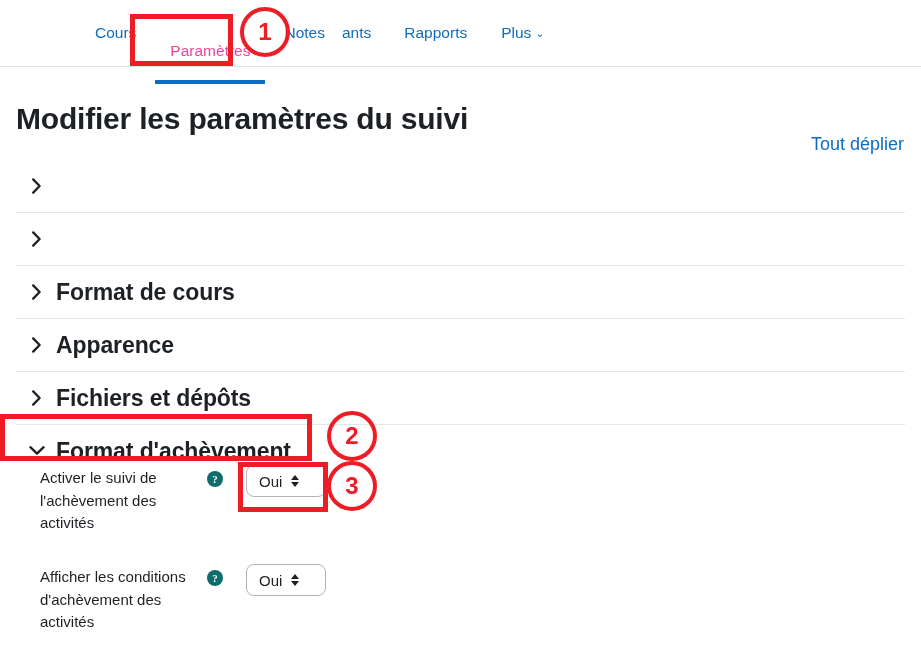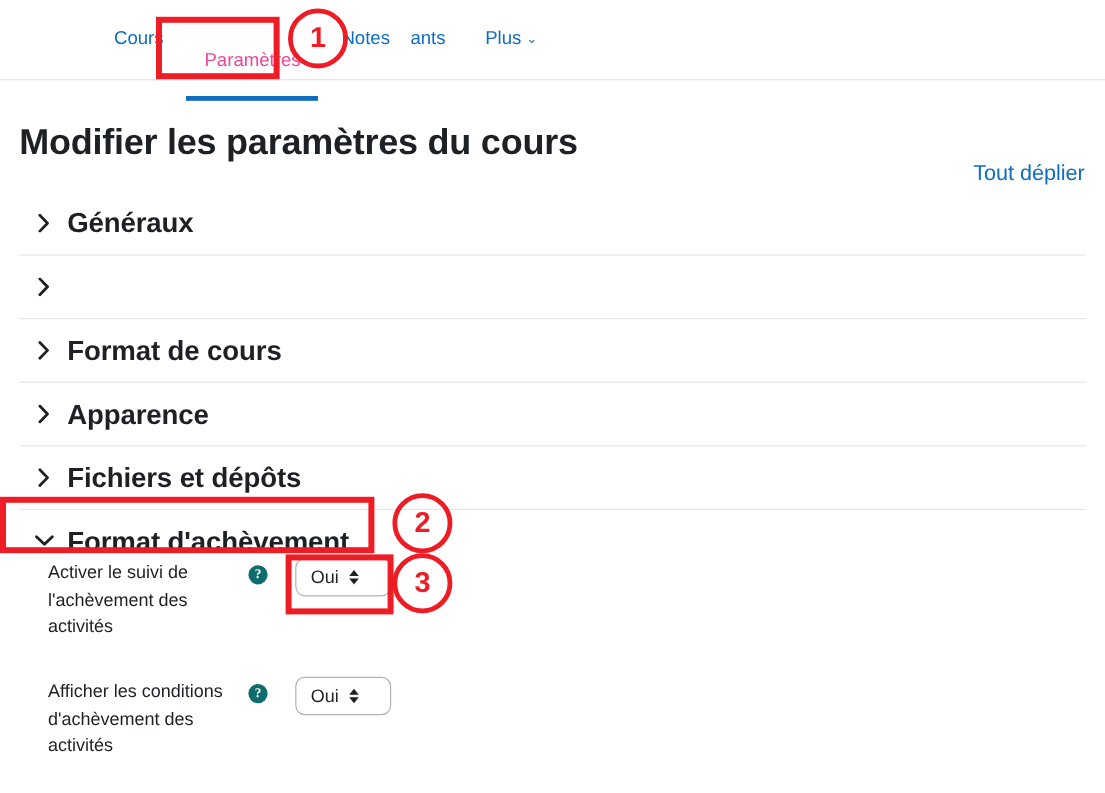--- a/index.html
+++ b/index.html
@@ -223,36 +223,36 @@
 </style>
 </head>
 <body>
 
 <div id="navbar">
   <div id="navlist">
       <a class="navitem"><span>Cours</span></a>
       <a class="navitem active"><span>Paramètres</span></a>
       <a class="navitem"><span>Notes</span></a>
       <a class="navitem clipped"><span>ants</span></a>
+      <a class="navitem"><span>Rapports</span></a>
       <a class="navitem"><span>Plus</span><span class="caret">⌄</span></a>
     </div>
 </div>
 
-<h1 id="page-title">Modifier les paramètres du cours</h1>
+<h1 id="page-title">Modifier les paramètres du suivi</h1>
 
 <a id="expand-all">Tout déplier</a>
 
 <div id="sections">
     <div class="section-head">
       <span class="chev">
         <svg width="12" height="16" viewBox="0 0 12 16" aria-hidden="true">
           <path d="M2.2 1.4 L8.6 8 L2.2 14.6" fill="none" stroke="#1d2125" stroke-width="2.3" stroke-linecap="round" stroke-linejoin="round"></path>
         </svg>
       </span>
-      <span class="section-title">Généraux</span>
     </div>
     <div class="section-head">
       <span class="chev">
         <svg width="12" height="16" viewBox="0 0 12 16" aria-hidden="true">
           <path d="M2.2 1.4 L8.6 8 L2.2 14.6" fill="none" stroke="#1d2125" stroke-width="2.3" stroke-linecap="round" stroke-linejoin="round"></path>
         </svg>
       </span>
     </div>
     <div class="section-head">
       <span class="chev">

